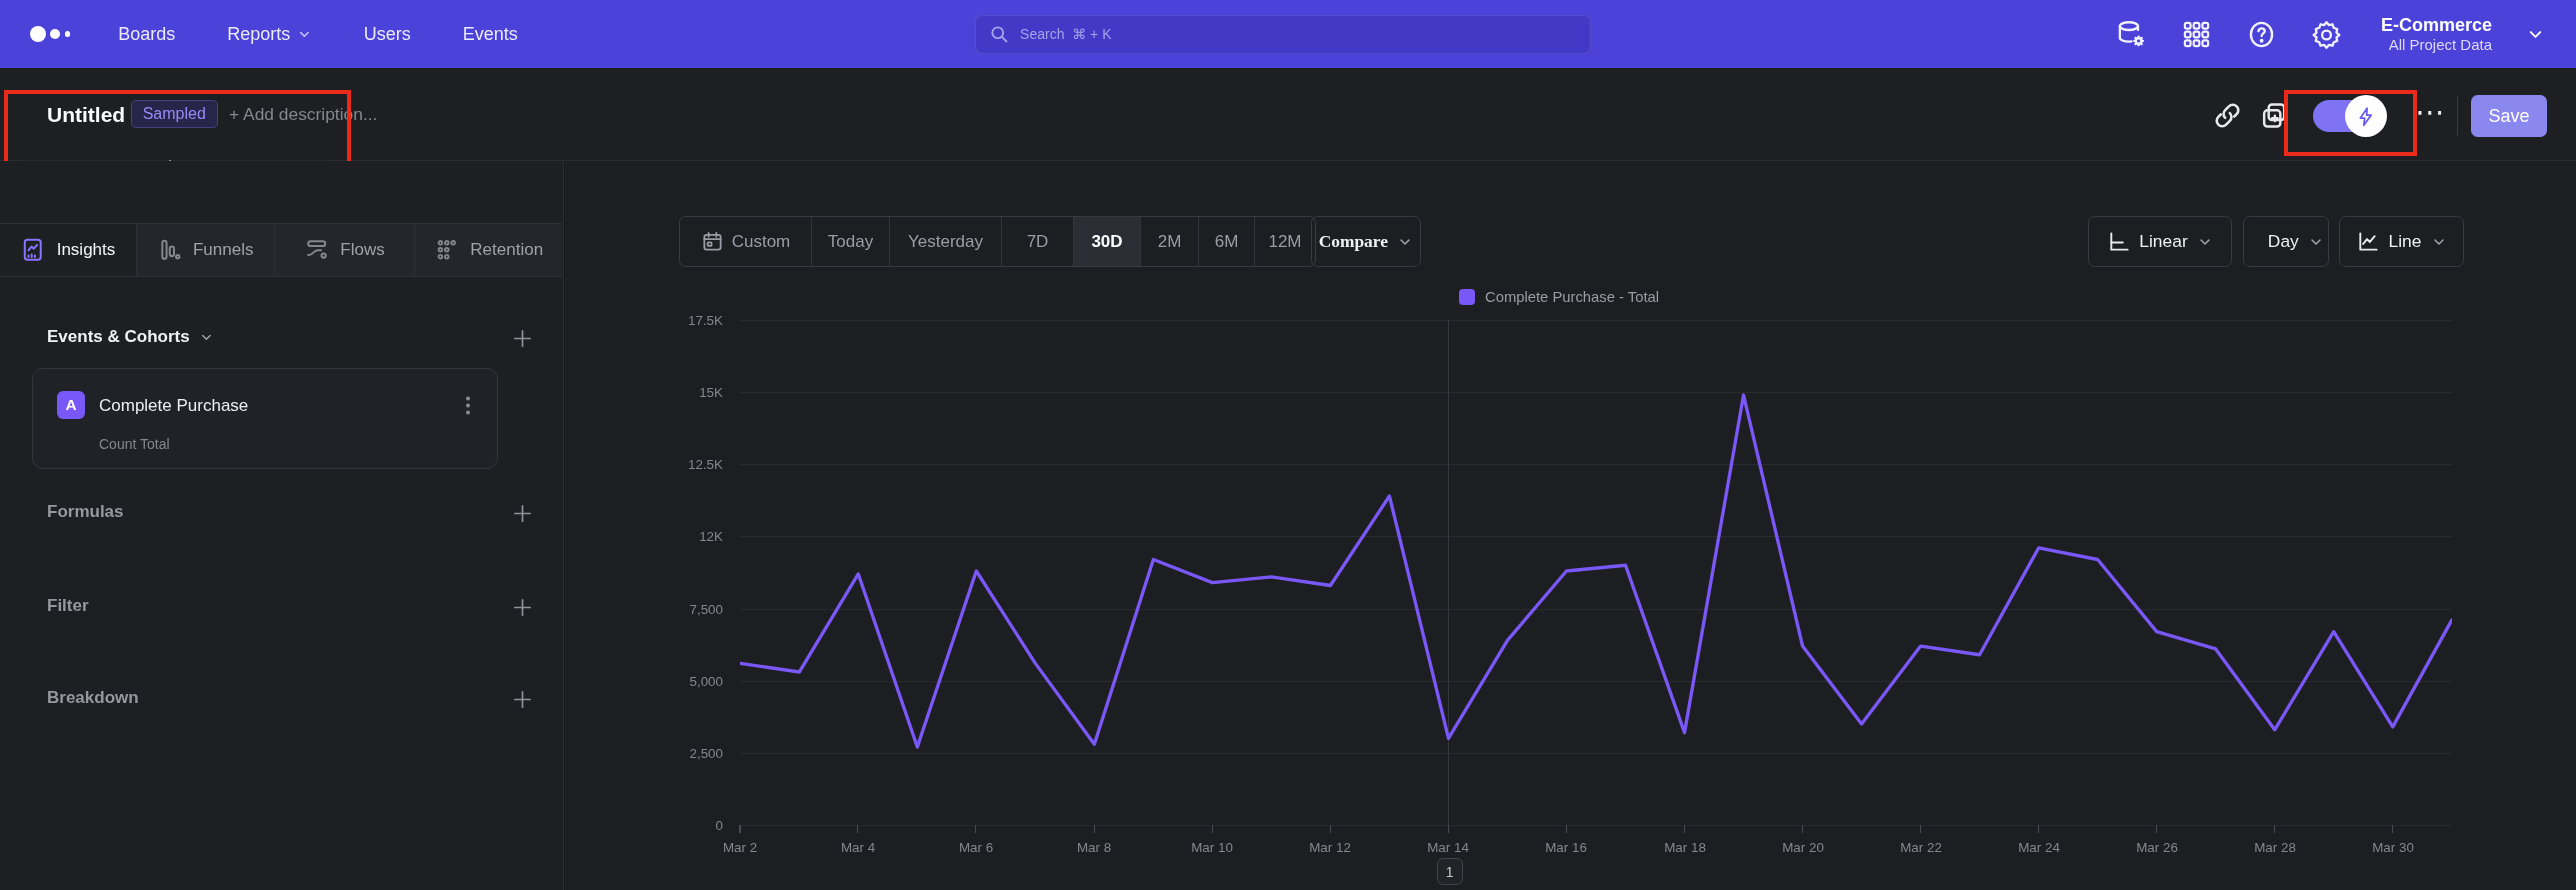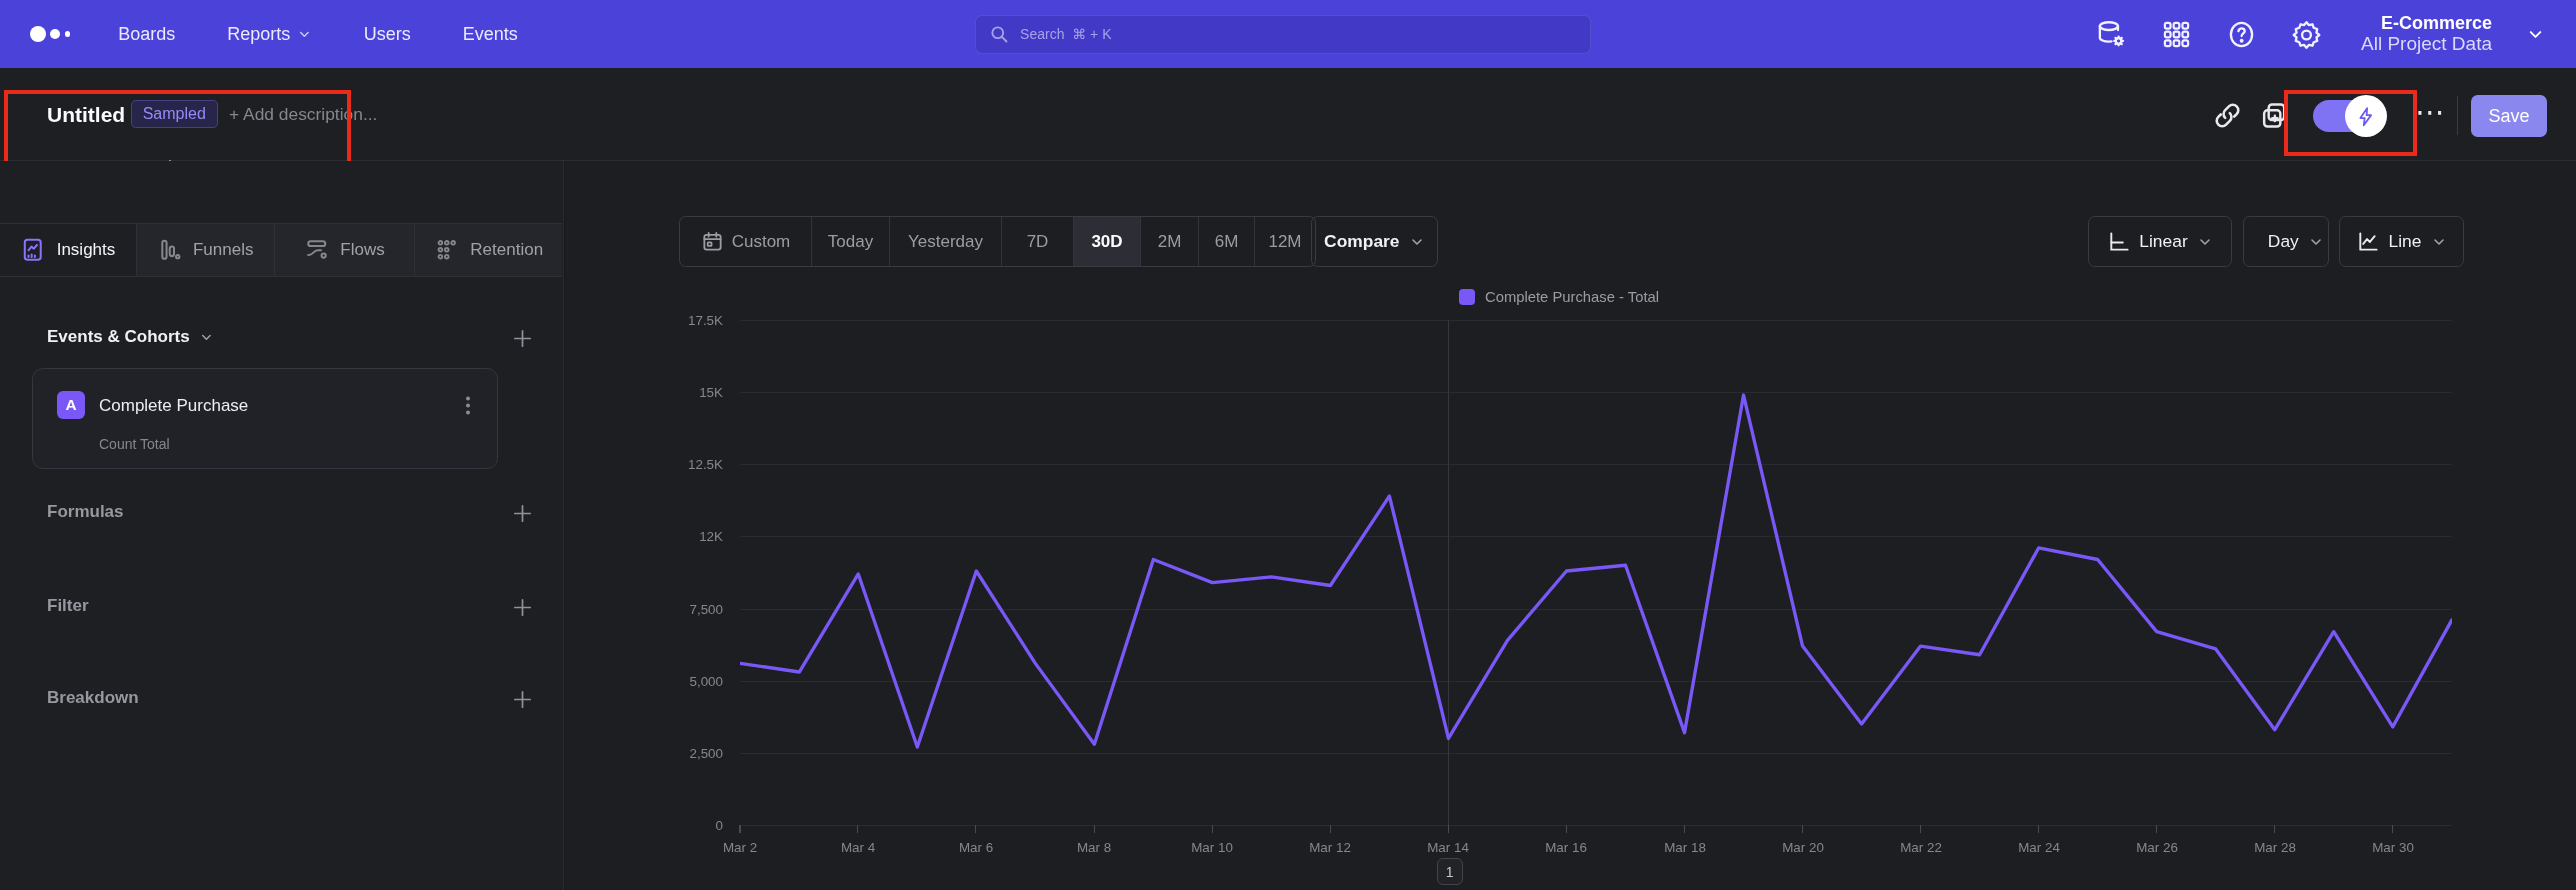--- a/index.html
+++ b/index.html
@@ -14,21 +14,21 @@
   .logo .d3 { width:5.4px; height:5.4px; border-radius:50%; background:#fff; }
   .navitem { display:flex; align-items:center; gap:6.7px; color:#eceafd; font-size:18px; margin-right:52px; cursor:pointer; }
   .navitem .chev { color:#c9c4f5; }
   #searchbox { position:absolute; left:975px; top:14.8px; width:616px; height:39px; background:#423ac6; border:0.7px solid rgba(255,255,255,.10); border-radius:6.7px; display:flex; align-items:center; padding:0 13.4px; gap:10.7px; }
   #searchbox input { flex:1; background:transparent; border:none; outline:none; font-size:14px; color:#ffffff; font-family:"Liberation Sans", sans-serif; }
   #searchbox input::placeholder { color:#a7a2ea; }
   #nav-right { position:absolute; right:31px; top:0; height:68px; display:flex; align-items:center; gap:34px; color:#fff; }
   .navico { width:31px; height:31px; color:#f2f1ff; }
   #project { text-align:right; line-height:1.15; margin-left:5.4px; }
   #project .pname { font-size:18px; font-weight:700; color:#fff; }
-  #project .pscope { font-size:19px; color:#dcd9fa; }
+  #project .pscope { font-size:15px; color:#dcd9fa; }
 
   
   #header { position:absolute; left:0; top:68px; width:2576px; height:93px; background:#1e1f23; border-bottom:1.3px solid #2c2d32; }
   #title { position:absolute; left:47px; top:35px; font-size:21px; font-weight:700; color:#fbfbfd; }
   #sampled { position:absolute; left:131px; top:32px; background:#27254a; border:0.7px solid #474085; border-radius:4.7px; padding:4px 10.7px; font-size:16px; color:#988af8; }
   #adddesc { position:absolute; left:229px; top:36px; font-size:17.4px; color:#84878e; }
   .hico { position:absolute; top:32px; width:31px; height:31px; color:#e8e9ec; }
   #toggle { position:absolute; left:2313px; top:32px; width:63px; height:32px; background:#7f72f3; border-radius:17.4px; }
   #toggle .knob { position:absolute; right:-10.7px; top:-4.7px; width:42px; height:42px; border-radius:50%; background:#fff; display:flex; align-items:center; justify-content:center; }
   #ellipsis { position:absolute; left:2415px; top:27px; font-size:29.5px; letter-spacing:2.7px; color:#e8e9ec; }
@@ -75,21 +75,21 @@
   .segcell:nth-child(1){ width:131px; }
   .segcell:nth-child(2){ width:78px; }
   .segcell:nth-child(3){ width:112px; }
   .segcell:nth-child(4){ width:72px; }
   .segcell:nth-child(5){ width:67px; }
   .segcell:nth-child(6){ width:58px; }
   .segcell:nth-child(7){ width:56px; }
   .segcell:nth-child(8){ width:61px; }
   .ctrlbtn { position:absolute; top:216px; height:51px; border:1.3px solid #3a3b42; border-radius:6.7px; display:flex; align-items:center; justify-content:center; gap:9.4px; font-size:17.4px; color:#f0f1f3; cursor:pointer; }
   .ctrlbtn .chev, #compare .chev { color:#9fa2a8; }
-  #compare { left:1311px; width:127px; font-weight:600; }
+  #compare { left:1311px; width:110px; font-weight:600;font-family:Liberation Serif, serif; }
   #scalebtn { left:2088px; width:144px; }
   #intervalbtn { left:2243px; width:86px;padding-left:20px; }
   #typebtn { left:2339px; width:125px; }
   .bico { width:23px; height:23px; color:#e9eaee; }
 
   #legend { position:absolute; left:1459px; top:289px; display:flex; align-items:center; gap:10px; }
   #legend .swatch { width:16px; height:16px; border-radius:4px; background:#7a58f7; }
   #legend .ltext { font-size:14.8px; color:#9a9da3; }
 
   #plot { position:absolute; left:740px; top:320px; width:1712px; height:505px; }

